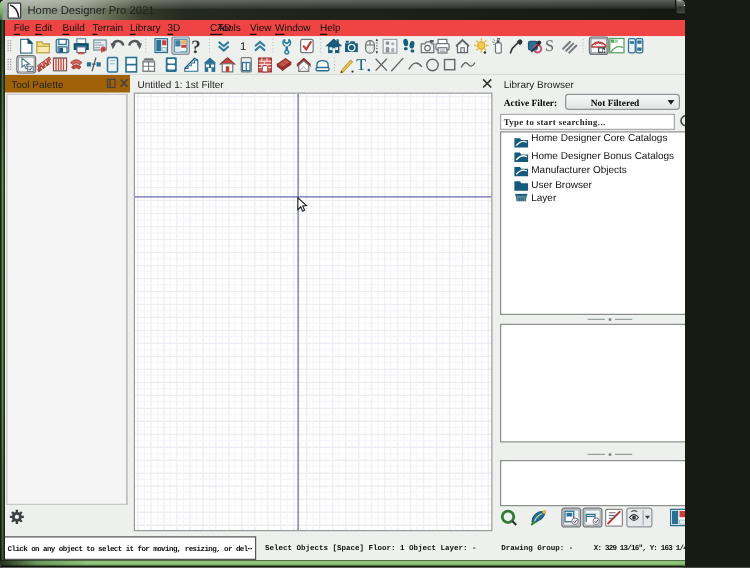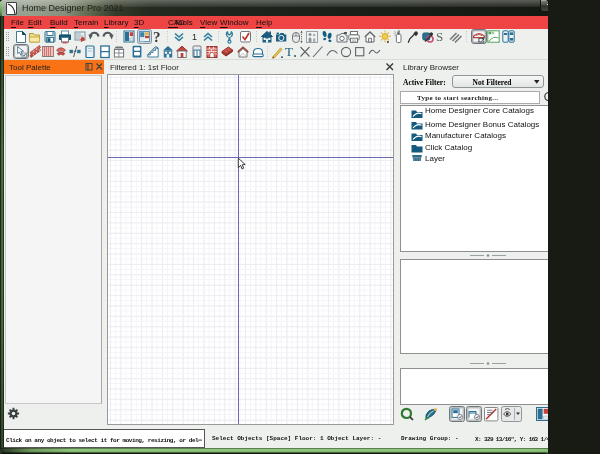--- a/index.html
+++ b/index.html
@@ -27,21 +27,21 @@
 .wb.cls{left:32px;width:25px;border-radius:0 0 3px 0;background:linear-gradient(#f4a683,#e0683a 40%,#bf3d1a 55%,#d4552c);}
 .wb span{position:absolute;width:100%;text-align:center;color:#fff;font-size:8px;top:-1px;left:0;font-weight:bold;}
 
 #menubar{left:4px;top:16px;width:592px;height:13px;background:#ef4444;border-bottom:1px solid #e2e2e2;}
 #menubar span{position:absolute;top:2px;font-size:8px;color:#111;}
 #menubar u{text-decoration:underline;text-decoration-thickness:0.5px;text-underline-offset:1.5px;}
 
 #tb1{left:4px;top:29px;width:592px;height:15px;background:#eef0ee;}
 #tb2{left:4px;top:44px;width:592px;height:15px;background:#eef0ee;border-bottom:1px solid #d9dbd9;}
 
-#tpTitle{left:4px;top:60px;width:100px;height:14px;background:#f97316;}
+#tpTitle{left:4px;top:60px;width:100px;height:14px;background:#a16207;}
 #tpTitle .t{position:absolute;left:5px;top:3px;font-size:8px;color:#222;}
 #tpBody{left:5px;top:75px;width:97px;height:329px;background:#f4f5f4;border:1px solid #c8c8c8;box-sizing:border-box;border-right:1px solid #a9a9a9;}
 #tpBot{left:5px;top:404px;width:97px;height:21px;background:#eef0ee;}
 
 #tabbar{left:107px;top:60px;width:287px;height:14px;background:#eef0ee;}
 #tabbar .t{position:absolute;left:3px;top:3px;font-size:8px;color:#222;}
 #canvas{left:107px;top:74px;width:287px;height:351px;background:#fff;border:1px solid #9a9a9a;box-sizing:border-box;
  background-image:
   linear-gradient(90deg,#ececf3 1px,transparent 1px),
   linear-gradient(#ececf3 1px,transparent 1px),
@@ -454,21 +454,21 @@
         </g>
   </svg></div>
 
   <div class="abs" id="tpTitle">
       <span class="t">Tool Palette</span>
     </div>
   <div class="abs" id="tpBody"></div>
   <div class="abs" id="tpBot"></div>
 
   <div class="abs" id="tabbar">
-      <span class="t">Filtered 1: 1st Floor</span>
+      <span class="t">Untitled 1: 1st Filter</span>
     </div>
   <div class="abs" id="canvas"></div>
   <div class="abs" id="axisV"></div>
   <div class="abs" id="axisH"></div>
 
   <div class="abs" id="lbTitle">
       <span class="t">Library Browser</span>
     </div>
   <div class="abs" id="lbFilterRow">
     <span class="serif" style="position:absolute;left:6px;top:4px;font-size:7.5px;text-align:center;">Active Filter:</span>
@@ -477,21 +477,21 @@
     <svg style="position:absolute;left:137px;top:6px" width="6" height="5">
         <path d="M0 0h5.5l-2.75 3.8z" fill="#222"></path>
       </svg>
     <svg style="position:absolute;left:152px;top:1px" width="16" height="15">
         <path d="M1.5 1.5h11l-4.2 5v5.5l-2.6-2V6.5z" fill="#2a6f94" stroke="#11496a"></path>
         <path d="M11 9.5v4.6M8.7 11.8h4.6" stroke="#c0392f" stroke-width="1.4"></path>
       </svg>
   </div>
   <div class="abs" id="lbSearchRow">
     <div style="position:absolute;left:3px;top:1px;width:140px;height:13px;background:#fff;border:1px solid #aaa;box-sizing:border-box;"></div>
-    <span class="serif" style="position:absolute;left:20px;top:4px;font-size:7px;color:#222;letter-spacing:.3px;">Type to start searching...</span>
+    <span class="serif" style="position:absolute;left:6px;top:4px;font-size:7px;color:#222;letter-spacing:.3px;">Type to start searching...</span>
     <svg style="position:absolute;left:146px;top:1px" width="14" height="14">
         <circle cx="5.8" cy="5.6" r="4" fill="none" stroke="#444" stroke-width="1.3"></circle>
         <path d="M8.6 8.6l3.6 3.6" stroke="#444" stroke-width="1.5"></path>
       </svg>
     <svg style="position:absolute;left:161px;top:1px" width="15" height="14">
         <path d="M1 3.5h4l1.2 1.8H14v8H1z" fill="#eef3f5" stroke="#2a6f94"></path>
         <circle cx="6.8" cy="8.4" r="2.4" fill="#fff" stroke="#2a6f94" stroke-width="1"></circle>
         <path d="M8.4 10.2l2.2 2" stroke="#2a6f94" stroke-width="1.2"></path>
       </svg>
   </div>
@@ -513,22 +513,22 @@
           <path d="M0.5 3.5h4.5l1 1.5h5.5v6H0.5z" fill="#155a7c"></path>
         </g>
       <g transform="translate(0,45.5)">
           <path d="M2 4h8l-1 7H3z" fill="#6c8ea0" stroke="#155a7c" stroke-width=".7"></path>
           <rect x="1.2" y="2.6" width="9.6" height="1.4" fill="#155a7c"></rect>
           <path d="M4.4 5.5v4M6 5.5v4M7.6 5.5v4" stroke="#155a7c" stroke-width=".7"></path>
         </g>
     </svg>
     <div class="treerow" style="top:0;left:24px">Home Designer Core Catalogs</div>
     <div class="treerow" style="top:13.5px;left:24px">Home Designer Bonus Catalogs</div>
-    <div class="treerow" style="top:25px;left:24px">Manufacturer Catalogs</div>
-    <div class="treerow" style="top:36.5px;left:24px">Click Catalog</div>
+    <div class="treerow" style="top:25px;left:24px">Manufacturer Objects</div>
+    <div class="treerow" style="top:36.5px;left:24px">User Browser</div>
     <div class="treerow" style="top:47.5px;left:24px">Layer</div>
   </div>
   <div class="abs" id="lbPanel2"></div>
   <div class="abs" id="lbPanel3"></div>
   <svg class="abs" style="left:470px;top:253px" width="36" height="5">
       <path d="M0 2.5h14M22 2.5h14" stroke="#9aa0a0"></path>
       <circle cx="18" cy="2.5" r="1.2" fill="#888"></circle>
     </svg>
   <svg class="abs" style="left:470px;top:361px" width="36" height="5">
       <path d="M0 2.5h14M22 2.5h14" stroke="#9aa0a0"></path>

